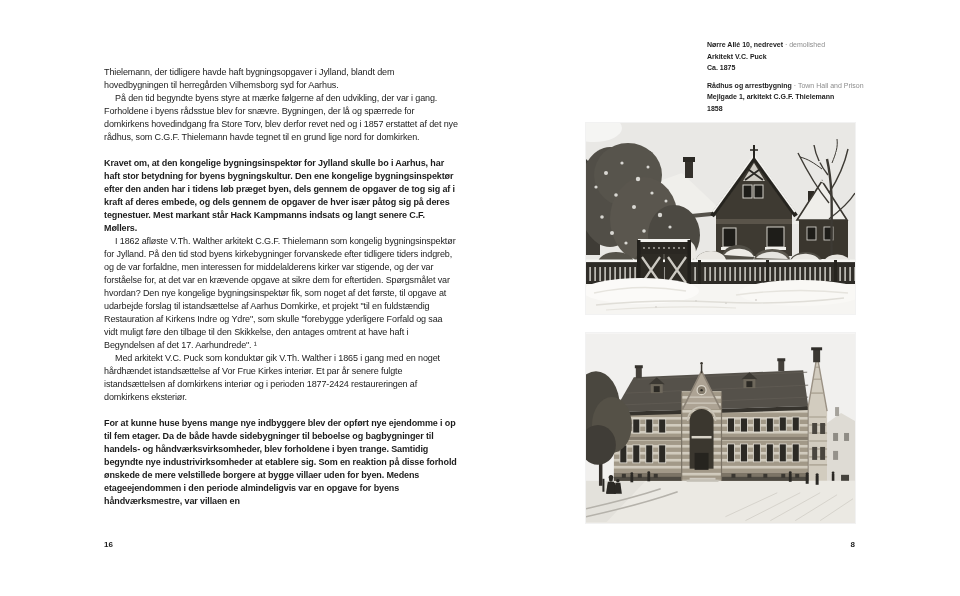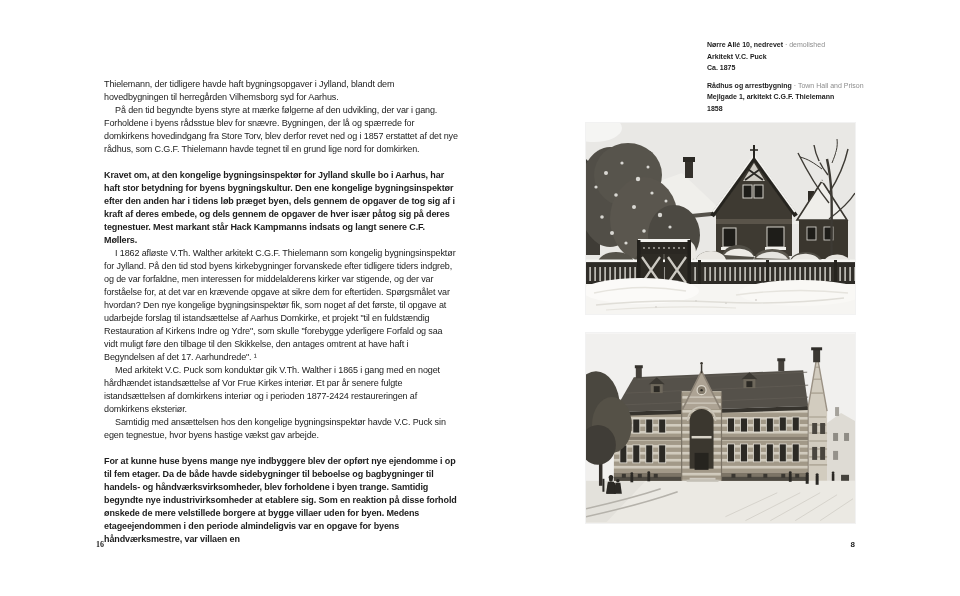--- a/index.html
+++ b/index.html
@@ -3,27 +3,27 @@
 <meta charset="utf-8">
 <style>
   html,body{margin:0;padding:0;background:#ffffff;}
   body{width:960px;height:596px;position:relative;overflow:hidden;
        font-family:"Liberation Sans",sans-serif;color:#1b1b1b;}
   .page{position:absolute;top:0;bottom:0;}
   .page-left{left:0;width:480px;}
   .page-right{left:480px;width:480px;}
   
   .text-column{position:absolute;left:104px;top:66px;width:354px;
-       font-size:9px;line-height:13px;letter-spacing:-0.12px;color:#1c1c1c;margin-top:12px;}
+       font-size:9px;line-height:13px;letter-spacing:-0.12px;color:#1c1c1c;}
   .para{margin:0;}
   .para.indent{text-indent:11px;}
   .para.gap{margin-top:13px;font-weight:bold;}
   
   .page-number{position:absolute;top:540px;font-size:8px;font-weight:bold;color:#1c1c1c;}
-  .pn-left{left:96px;font-family:Liberation Serif, serif;}
+  .pn-left{left:104px;}
   .pn-right{left:795px;width:60px;text-align:right;}
   
   .captions{position:absolute;left:707px;top:39px;width:170px;
        font-size:7px;line-height:11.5px;}
   .caption-block{margin:0 0 6px 0;}
   .cap-da{font-weight:bold;color:#1c1c1c;}
   .cap-en{font-weight:normal;color:#8d8d8d;}
   
   figure.photo{position:absolute;margin:0;overflow:hidden;outline:1px solid rgba(0,0,0,0.05);}
   #photo1{left:586px;top:123px;width:269px;height:191px;}
@@ -33,21 +33,20 @@
 </head>
 <body>
 
 <section class="page page-left">
   <div class="text-column">
     <p class="para">Thielemann, der tidligere havde haft bygningsopgaver i Jylland, blandt dem hovedbygningen til herregården Vilhemsborg syd for Aarhus.</p>
     <p class="para indent">På den tid begyndte byens styre at mærke følgerne af den udvikling, der var i gang. Forholdene i byens rådsstue blev for snævre. Bygningen, der lå og spærrede for domkirkens hovedindgang fra Store Torv, blev derfor revet ned og i 1857 erstattet af det nye rådhus, som C.G.F. Thielemann havde tegnet til en grund lige nord for domkirken.</p>
     <p class="para gap">Kravet om, at den kongelige bygningsinspektør for Jylland skulle bo i Aarhus, har haft stor betydning for byens bygningskultur. Den ene kongelige bygningsinspektør efter den anden har i tidens løb præget byen, dels gennem de opgaver de tog sig af i kraft af deres embede, og dels gennem de opgaver de hver især påtog sig på deres tegnestuer. Mest markant står Hack Kampmanns indsats og langt senere C.F. Møllers.</p>
     <p class="para indent">I 1862 afløste V.Th. Walther arkitekt C.G.F. Thielemann som kongelig bygningsinspektør for Jylland. På den tid stod byens kirkebygninger forvanskede efter tidligere tiders indgreb, og de var forfaldne, men interessen for middelalderens kirker var stigende, og der var forståelse for, at det var en krævende opgave at sikre dem for eftertiden. Spørgsmålet var hvordan? Den nye kongelige bygningsinspektør fik, som noget af det første, til opgave at udarbejde forslag til istandsættelse af Aarhus Domkirke, et projekt "til en fuldstændig Restauration af Kirkens Indre og Ydre", som skulle "forebygge yderligere Forfald og saa vidt muligt føre den tilbage til den Skikkelse, den antages omtrent at have haft i Begyndelsen af det 17. Aarhundrede". ¹</p>
     <p class="para indent">Med arkitekt V.C. Puck som konduktør gik V.Th. Walther i 1865 i gang med en noget hårdhændet istandsættelse af Vor Frue Kirkes interiør. Et par år senere fulgte istandsættelsen af domkirkens interiør og i perioden 1877-2424 restaureringen af domkirkens eksteriør.</p>
-    <p class="para indent">Samtidig med ansættelsen hos den kongelige bygningsinspektør havde V.C. Puck sin egen tegnestue, hvor byens hastige vækst gav arbejde.</p>
     <p class="para gap">For at kunne huse byens mange nye indbyggere blev der opført nye ejendomme i op til fem etager. Da de både havde sidebygninger til beboelse og bagbygninger til handels- og håndværksvirksomheder, blev forholdene i byen trange. Samtidig begyndte nye industrivirksomheder at etablere sig. Som en reaktion på disse forhold ønskede de mere velstillede borgere at bygge villaer uden for byen. Medens etageejendommen i den periode almindeligvis var en opgave for byens håndværksmestre, var villaen en</p>
   </div>
   <div class="page-number pn-left">16</div>
 </section>
 
 <section class="page page-right"></section>
 
 <div class="captions">
   <div class="caption-block">
     <div class="caption-line"><span class="cap-da">Nørre Allé 10, nedrevet</span><span class="cap-en"> · demolished</span></div>

